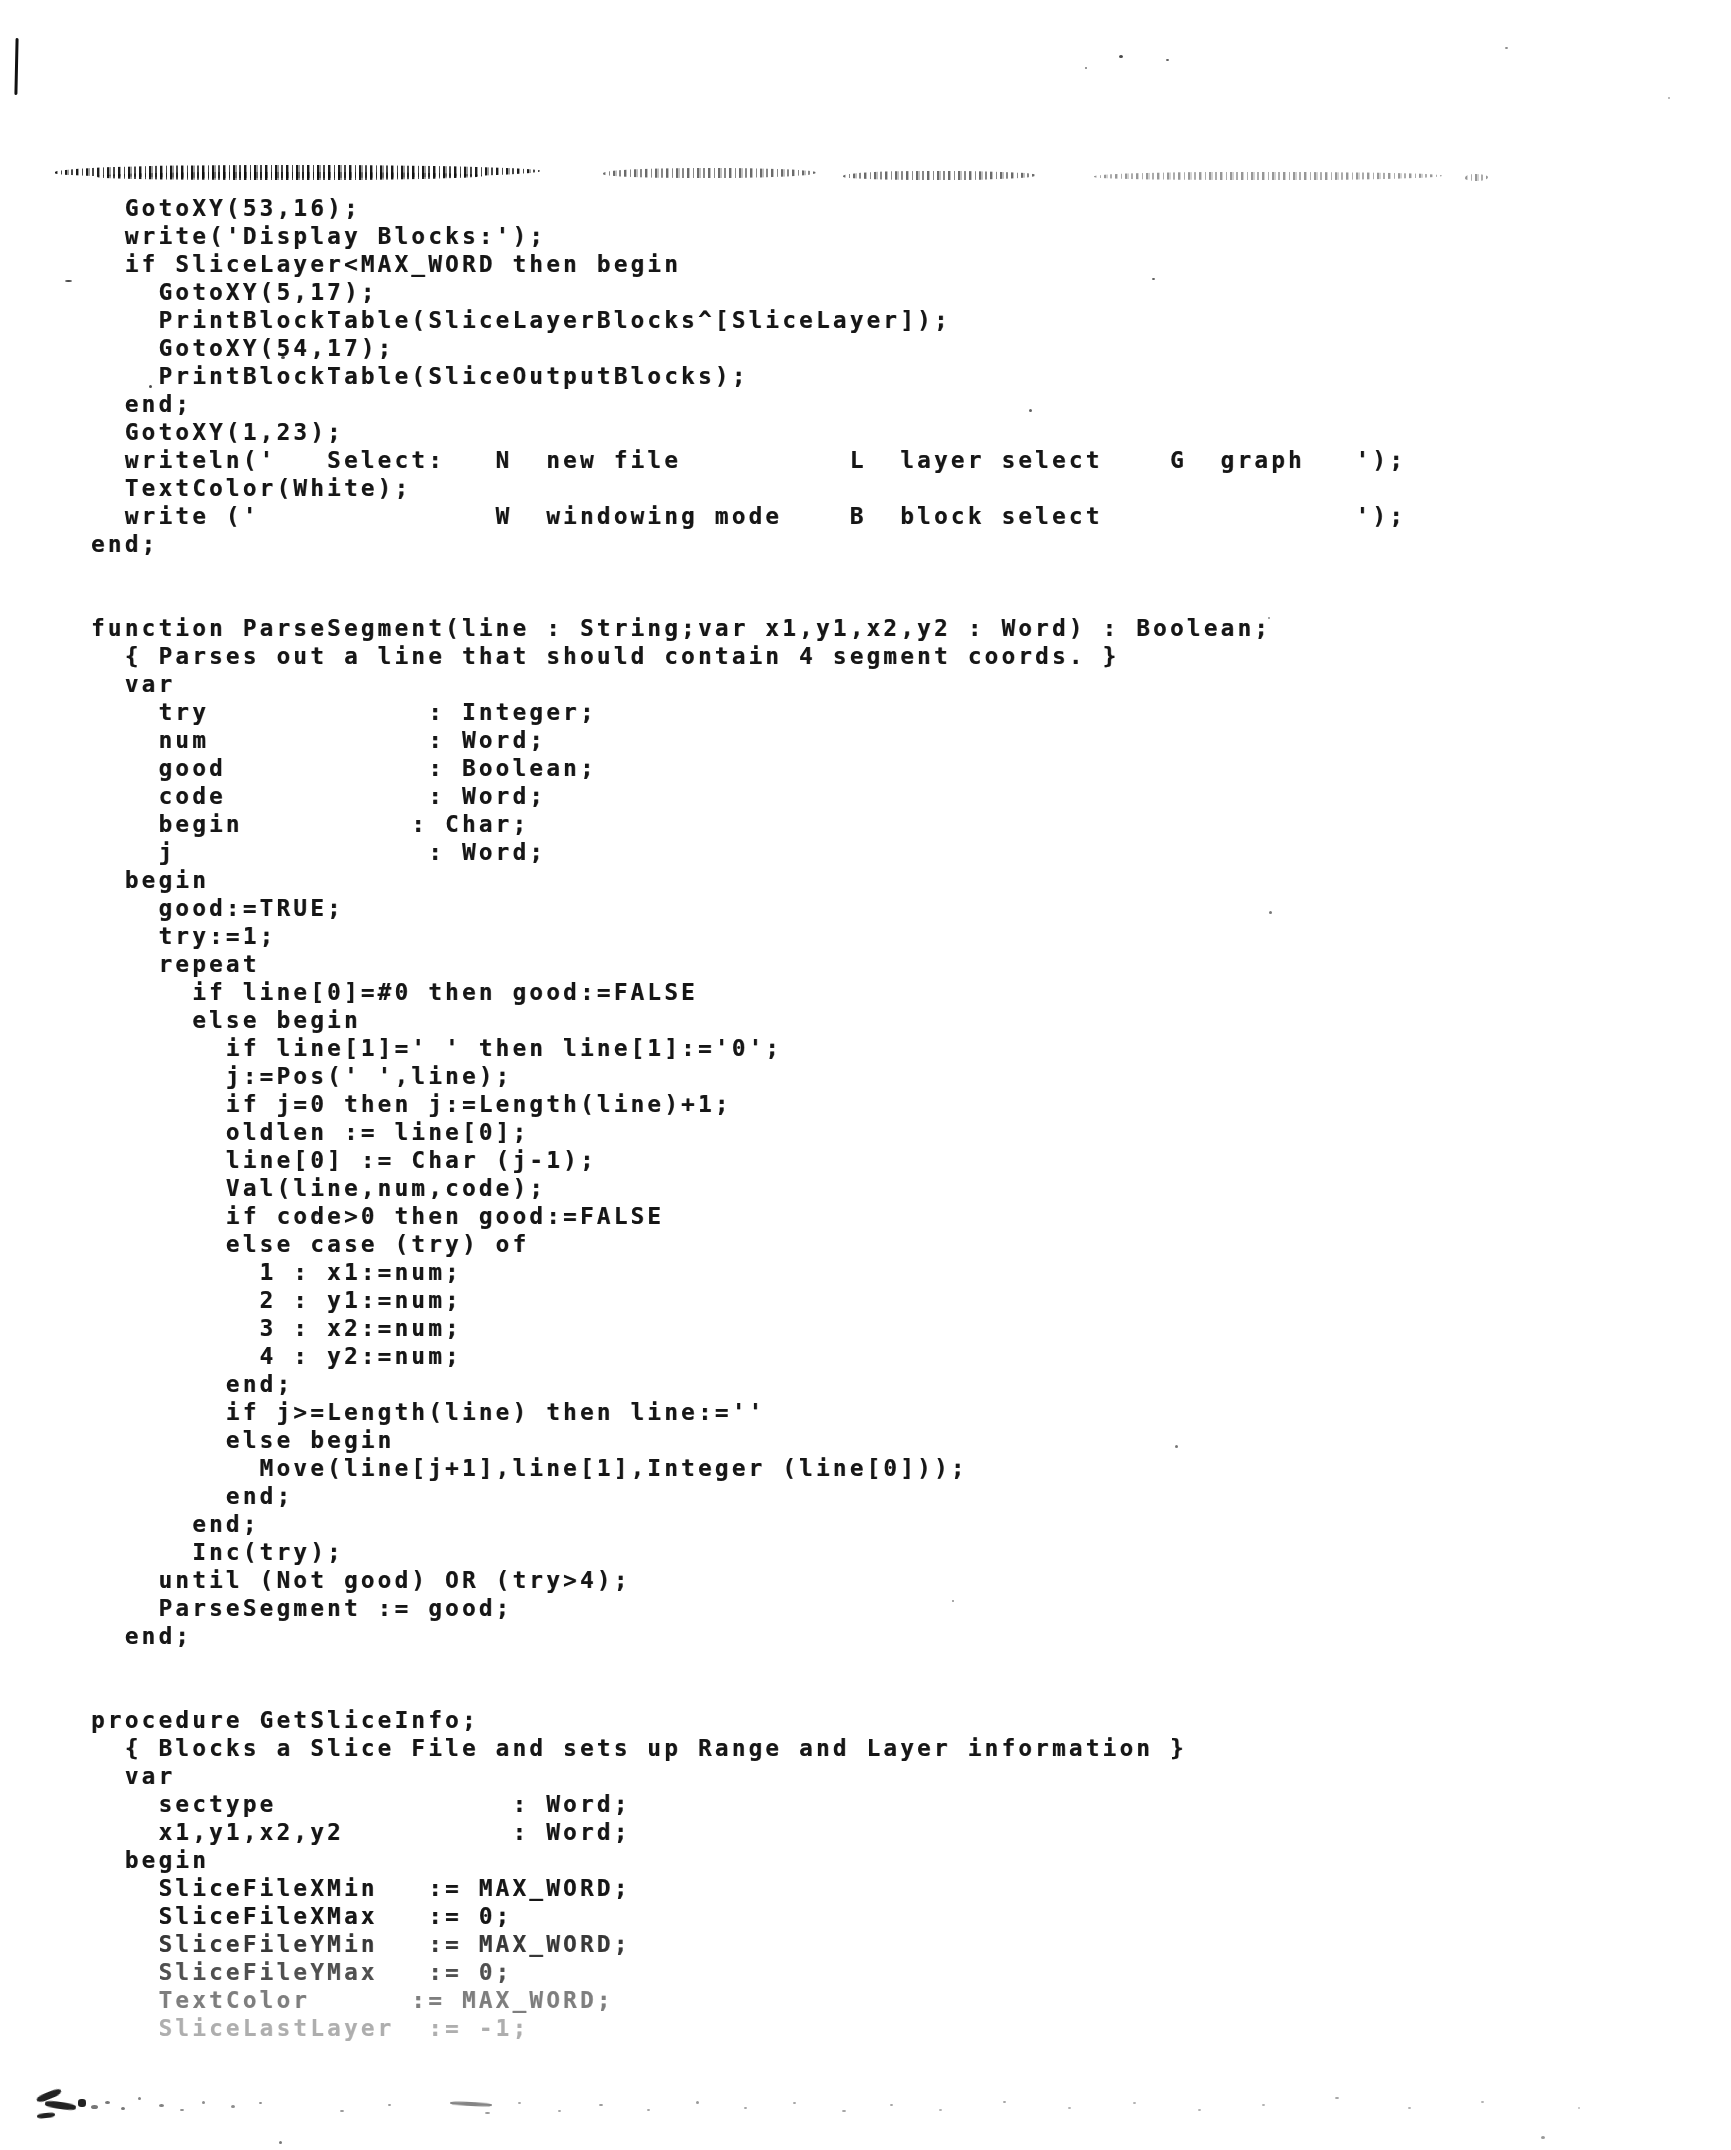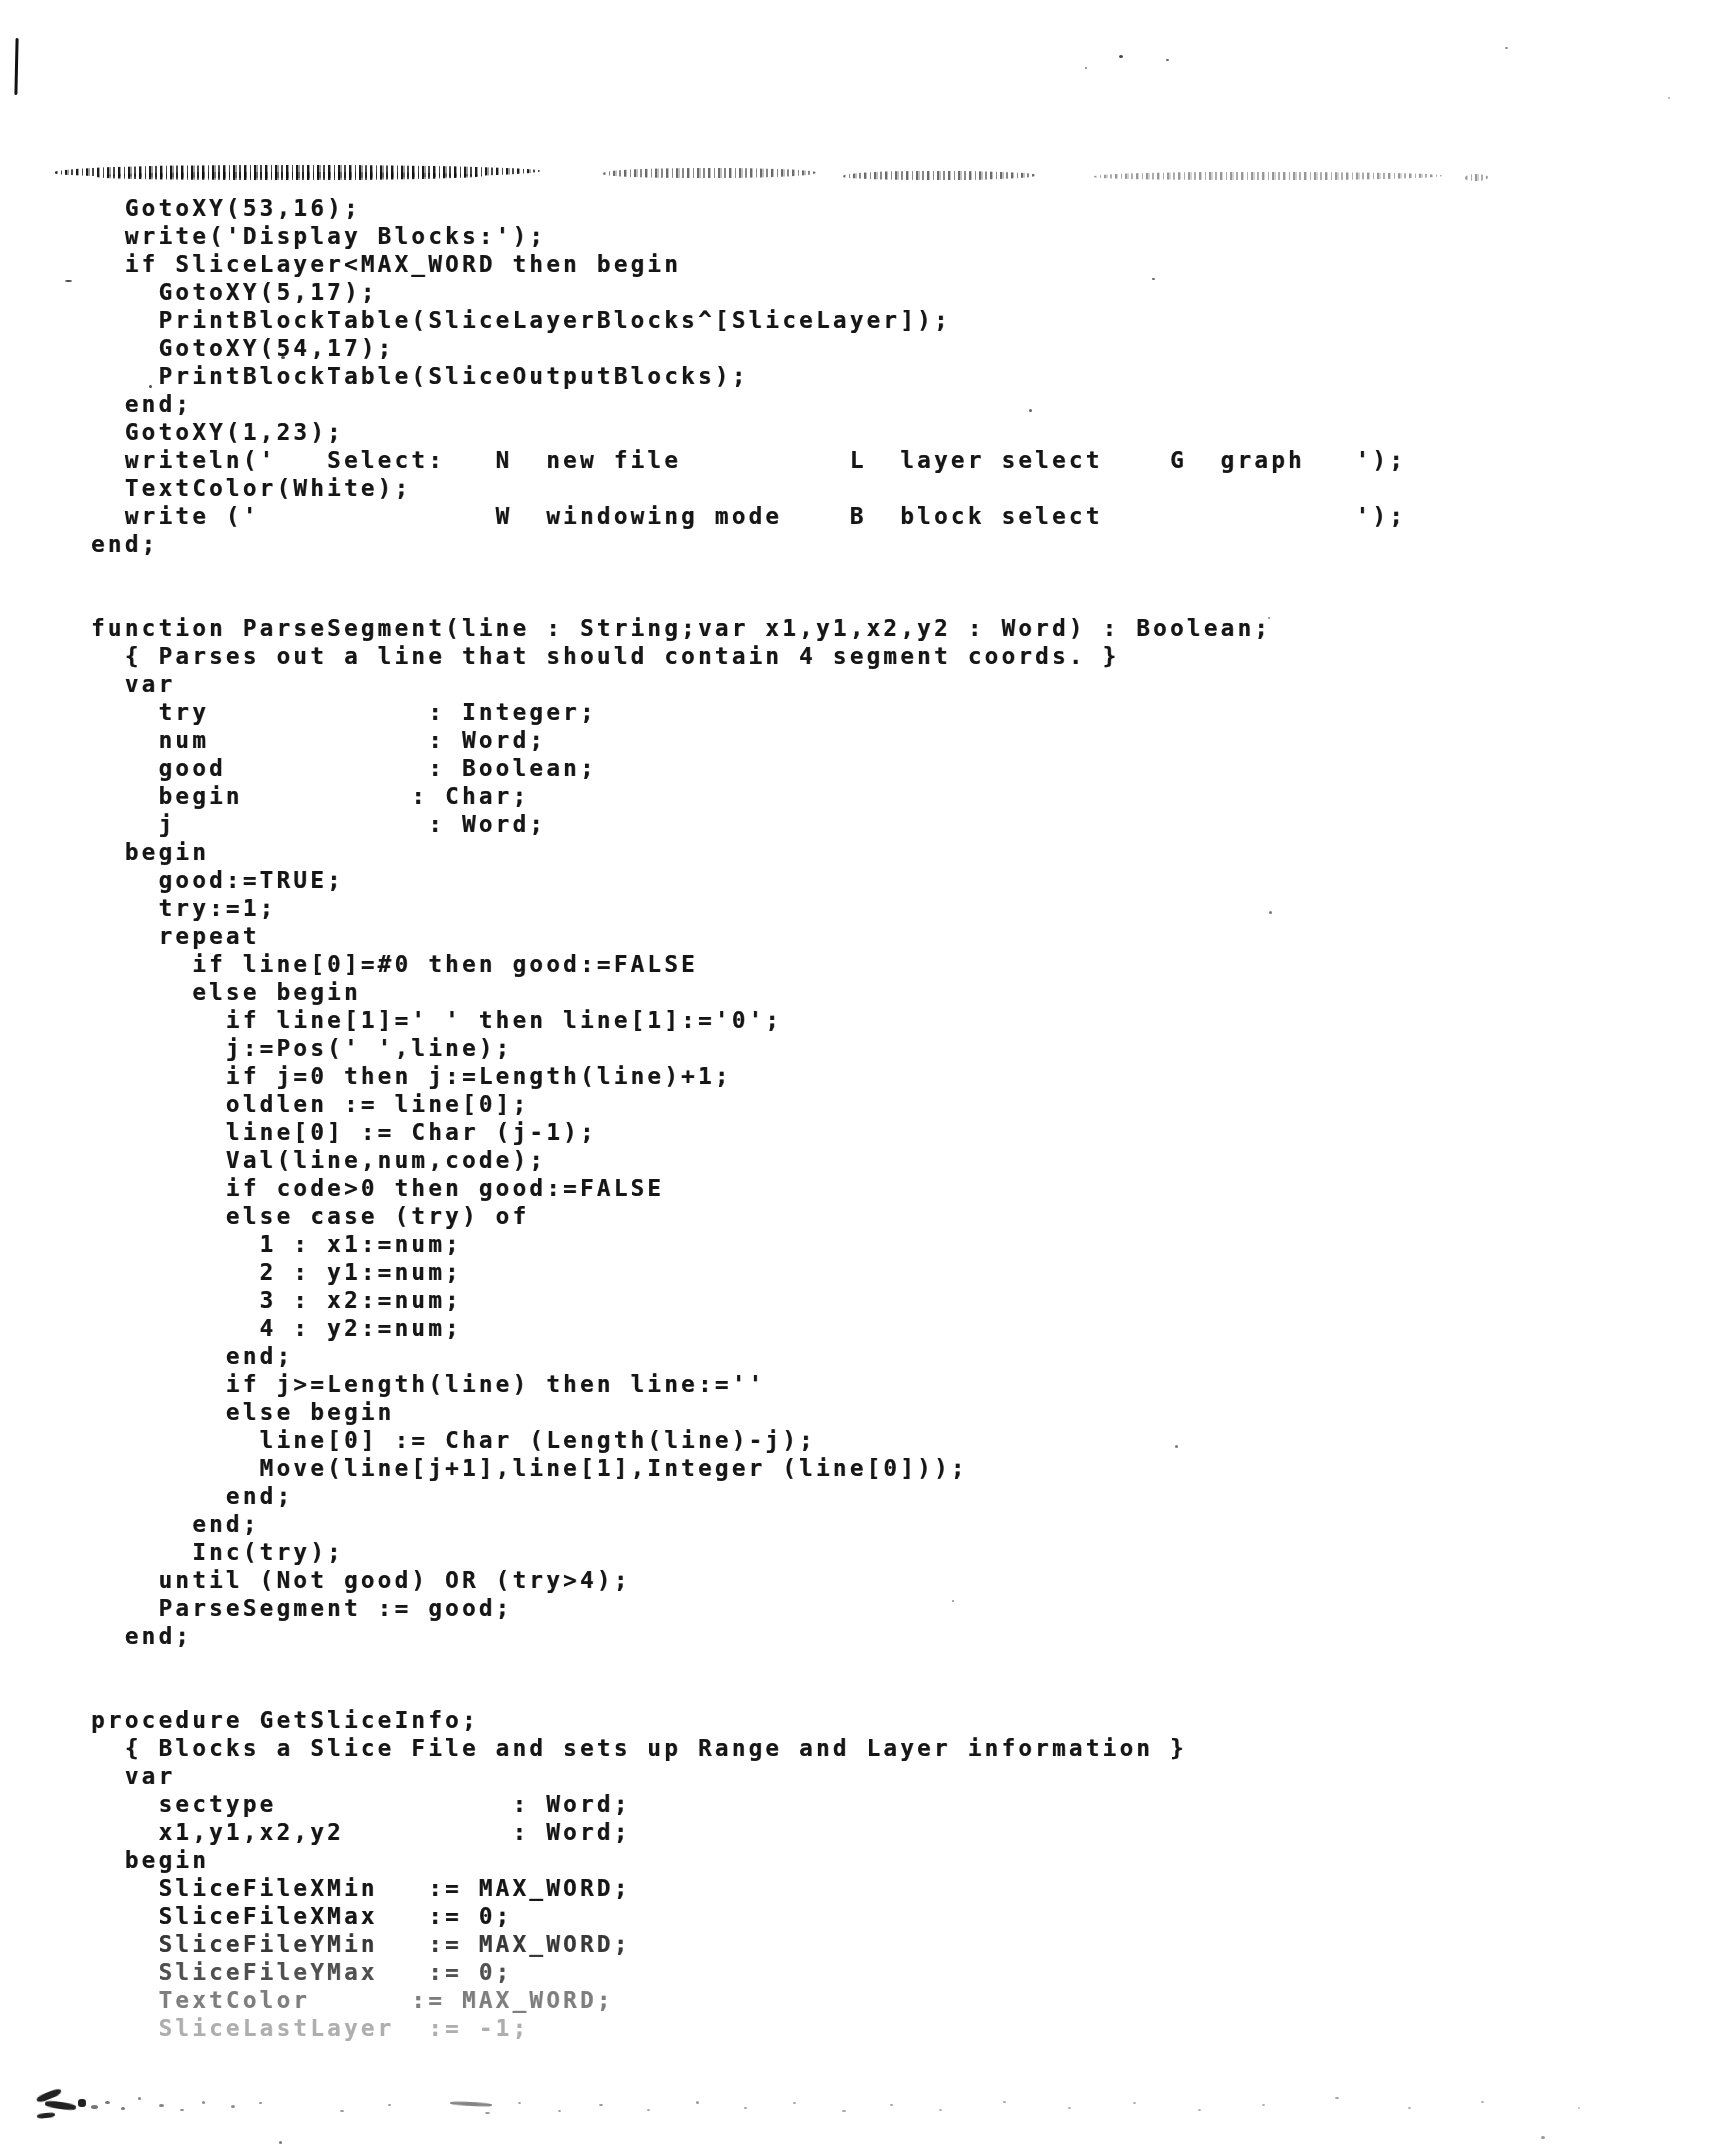--- a/index.html
+++ b/index.html
@@ -102,20 +102,21 @@
     <div class="code-line">  write ('              W  windowing mode    B  block select               ');</div>
     <div class="code-line">end;</div>
     <div class="code-line"></div>
     <div class="code-line"></div>
     <div class="code-line">function ParseSegment(line : String;var x1,y1,x2,y2 : Word) : Boolean;</div>
     <div class="code-line">  { Parses out a line that should contain 4 segment coords. }</div>
     <div class="code-line">  var</div>
     <div class="code-line">    try             : Integer;</div>
     <div class="code-line">    num             : Word;</div>
     <div class="code-line">    good            : Boolean;</div>
+    <div class="code-line">    code            : Word;</div>
     <div class="code-line">    begin          : Char;</div>
     <div class="code-line">    j               : Word;</div>
     <div class="code-line">  begin</div>
     <div class="code-line">    good:=TRUE;</div>
     <div class="code-line">    try:=1;</div>
     <div class="code-line">    repeat</div>
     <div class="code-line">      if line[0]=#0 then good:=FALSE</div>
     <div class="code-line">      else begin</div>
     <div class="code-line">        if line[1]=' ' then line[1]:='0';</div>
     <div class="code-line">        j:=Pos(' ',line);</div>
@@ -125,21 +126,20 @@
     <div class="code-line">        Val(line,num,code);</div>
     <div class="code-line">        if code&gt;0 then good:=FALSE</div>
     <div class="code-line">        else case (try) of</div>
     <div class="code-line">          1 : x1:=num;</div>
     <div class="code-line">          2 : y1:=num;</div>
     <div class="code-line">          3 : x2:=num;</div>
     <div class="code-line">          4 : y2:=num;</div>
     <div class="code-line">        end;</div>
     <div class="code-line">        if j&gt;=Length(line) then line:=''</div>
     <div class="code-line">        else begin</div>
-    <div class="code-line">          line[0] := Char (Length(line)-j);</div>
     <div class="code-line">          Move(line[j+1],line[1],Integer (line[0]));</div>
     <div class="code-line">        end;</div>
     <div class="code-line">      end;</div>
     <div class="code-line">      Inc(try);</div>
     <div class="code-line">    until (Not good) OR (try&gt;4);</div>
     <div class="code-line">    ParseSegment := good;</div>
     <div class="code-line">  end;</div>
     <div class="code-line"></div>
     <div class="code-line"></div>
     <div class="code-line">procedure GetSliceInfo;</div>

